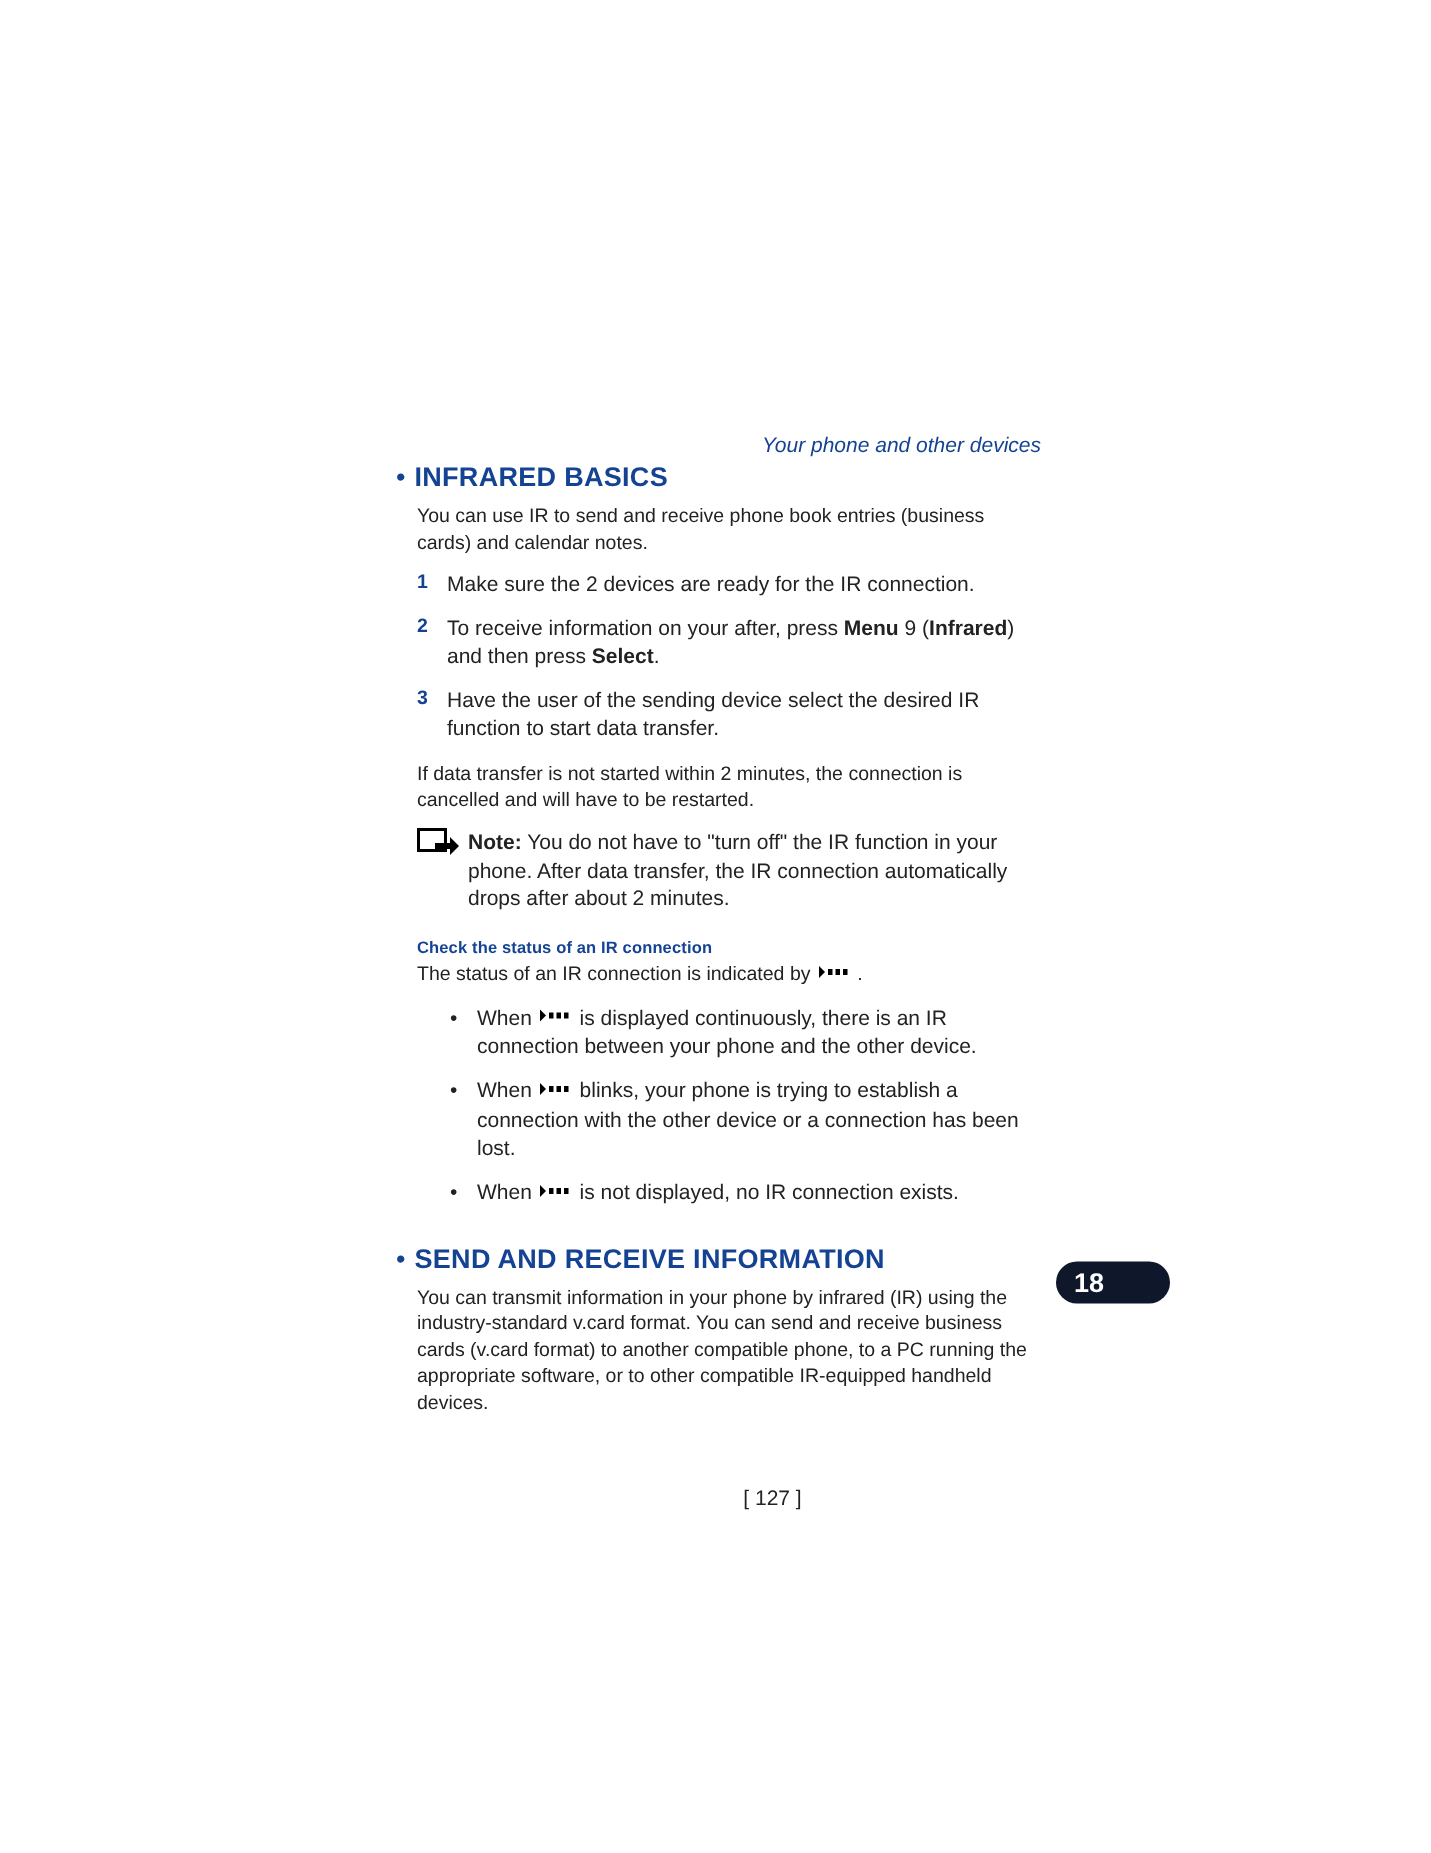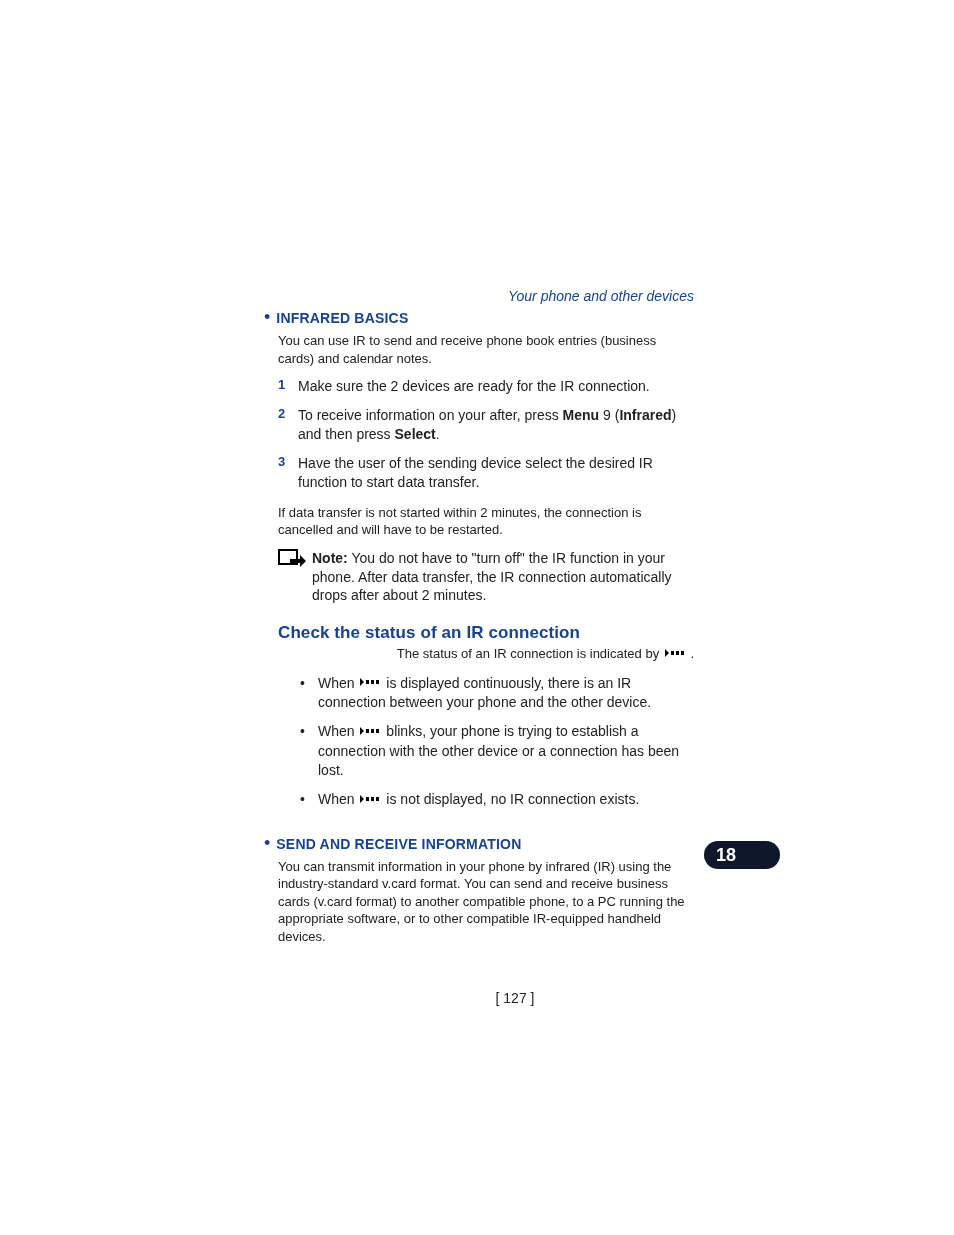--- a/index.html
+++ b/index.html
@@ -1,31 +1,31 @@
 <!DOCTYPE html>
 <html><head>
 <meta charset="utf-8">
 <style>
   html,body{margin:0;padding:0;background:#fff;}
   .page{width:954px;height:1235px;position:relative;font-family:"Segoe UI",Tahoma,Verdana,sans-serif;color:#000;text-decoration:underline;}
   .content{position:absolute;left:278px;top:286px;width:416px;}
   .runhead{position:absolute;top:288px;right:260px;font-style:italic;color:#144393;font-size:14px;}
   .h1row{display:flex;align-items:baseline;margin-top:22px;margin-left:-14px;}
   .h1bullet{color:#144393;font-size:18px;margin-right:6px;line-height:1;}
-  .h1{color:#144393;font-weight:700;font-size:14px;letter-spacing:0.2px;}
+  .h1{color:#144393;font-weight:700;font-size:18px;letter-spacing:0.2px;}
   .para{font-size:13px;line-height:1.35;margin-top:6px;color:#222;}
   .olrow{display:flex;margin-top:10px;}
   .olnum{color:#144393;font-weight:700;font-size:13px;width:20px;flex:0 0 20px;}
   .oltxt{font-size:14px;line-height:1.35;color:#222;}
   .bold{font-weight:700;}
   .noterow{display:flex;margin-top:10px;}
   .noteicon{width:34px;flex:0 0 34px;}
   .noteicon svg{display:block;}
   .notetxt{font-size:14px;line-height:1.35;color:#222;}
-  .h2{color:#144393;font-weight:700;font-size:17px;margin-top:18px;letter-spacing:0.1px;}
+  .h2{color:#144393;font-weight:700;font-size:11px;margin-top:18px;letter-spacing:0.1px;}
   .irglyph{display:inline-block;vertical-align:middle;position:relative;top:-1px;}
   .ulrow{display:flex;margin-top:10px;margin-left:22px;}
   .ulbullet{width:18px;flex:0 0 18px;font-size:14px;line-height:1.35;color:#222;}
   .chapbadge{position:absolute;top:841px;left:704px;width:76px;height:28px;background:#0f172a;border-radius:14px;display:flex;align-items:center;padding-left:12px;box-sizing:border-box;}
   .chapbadge span{color:#fff;font-weight:700;font-size:18px;line-height:1;}
   .pagenum{position:absolute;width:954px;top:990px;text-align:center;font-size:14px;color:#222;margin-left:38px;}
 </style>
 </head>
 <body>
 
@@ -65,21 +65,21 @@
           <rect x="1" y="1" width="18" height="14" fill="none" stroke="#000" stroke-width="2"></rect>
           <path d="M12 10 L22 10 L22 6 L28 12 L22 18 L22 14 L12 14 Z" fill="#000"></path>
         </svg>
       </div>
       <div class="notetxt">
         <span class="bold">Note:</span><span> You do not have to "turn off" the IR function in your phone. After data transfer, the IR connection automatically drops after about 2 minutes.</span>
       </div>
     </div>
 
     <div class="h2">Check the status of an IR connection</div>
-    <div class="para" style="margin-top:2px;text-align:right;">
+    <div class="para" style="margin-top:2px;">
       <span>The status of an IR connection is indicated by </span>
       <span class="irglyph">
         <svg width="24" height="10" viewBox="0 0 24 10">
             <path d="M2 9 L2 1 L6 5 Z" fill="#000"></path>
             <rect x="8" y="3" width="3" height="4" fill="#000"></rect>
             <rect x="13" y="3" width="3" height="4" fill="#000"></rect>
             <rect x="18" y="3" width="3" height="4" fill="#000"></rect>
           </svg>
       </span>
       <span> .</span>

